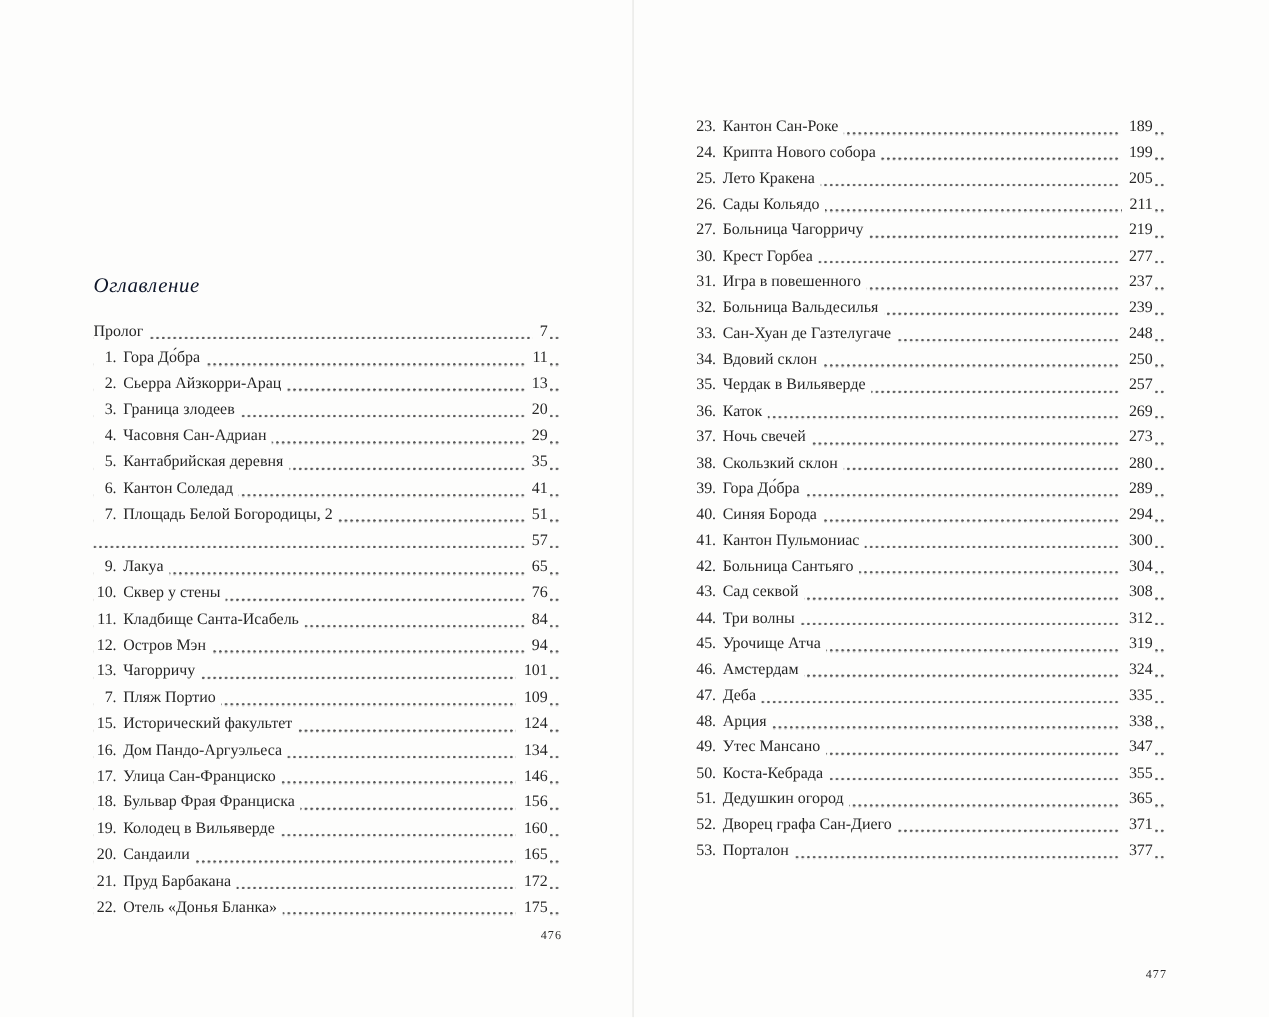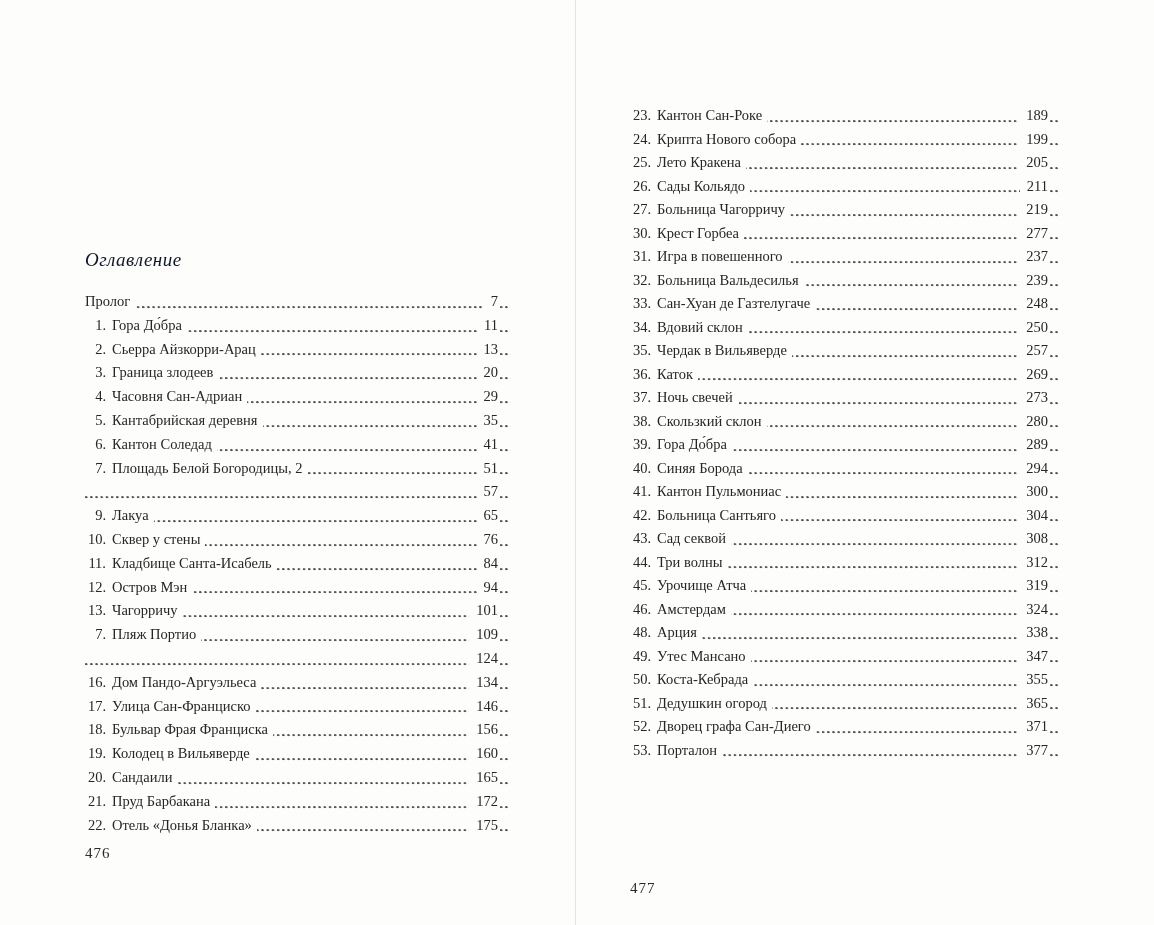--- a/index.html
+++ b/index.html
@@ -65,22 +65,22 @@
     margin-right: 6px;
   }
   .pnum {
     position: absolute;
     right: 13px; top: 0;
     background: var(--paper);
     padding-left: 7px;
   }
   .folio {
     position: absolute;
-    text-align: left;
-    font-size: 15px;
+    text-align: right;
+    font-size: 11px;
     letter-spacing: 1px;
     color: #2a2a2a;
   }
   .folio-left  { left: 85px;  width: 426px; top: 845px; }
   .folio-right { left: 630px; width: 431px; top: 847px; margin-top: 33px; }
 </style>
 </head>
 <body>
 
 <div class="canvas">
@@ -98,21 +98,21 @@
       <div class="entry"><span class="label"><span class="num">5.</span><span class="title">Кантабрийская деревня</span></span><span class="pnum">35</span></div>
       <div class="entry"><span class="label"><span class="num">6.</span><span class="title">Кантон Соледад</span></span><span class="pnum">41</span></div>
       <div class="entry"><span class="label"><span class="num">7.</span><span class="title">Площадь Белой Богородицы, 2</span></span><span class="pnum">51</span></div>
       <div class="entry"><span class="pnum">57</span></div>
       <div class="entry"><span class="label"><span class="num">9.</span><span class="title">Лакуа</span></span><span class="pnum">65</span></div>
       <div class="entry"><span class="label"><span class="num">10.</span><span class="title">Сквер у стены</span></span><span class="pnum">76</span></div>
       <div class="entry"><span class="label"><span class="num">11.</span><span class="title">Кладбище Санта-Исабель</span></span><span class="pnum">84</span></div>
       <div class="entry"><span class="label"><span class="num">12.</span><span class="title">Остров Мэн</span></span><span class="pnum">94</span></div>
       <div class="entry"><span class="label"><span class="num">13.</span><span class="title">Чагорричу</span></span><span class="pnum">101</span></div>
       <div class="entry"><span class="label"><span class="num">7.</span><span class="title">Пляж Портио</span></span><span class="pnum">109</span></div>
-      <div class="entry"><span class="pnum">124</span></div>
+      <div class="entry"><span class="label"><span class="num">15.</span><span class="title">Исторический факультет</span></span><span class="pnum">124</span></div>
       <div class="entry"><span class="label"><span class="num">16.</span><span class="title">Дом Пандо-Аргуэльеса</span></span><span class="pnum">134</span></div>
       <div class="entry"><span class="label"><span class="num">17.</span><span class="title">Улица Сан-Франциско</span></span><span class="pnum">146</span></div>
       <div class="entry"><span class="label"><span class="num">18.</span><span class="title">Бульвар Фрая Франциска</span></span><span class="pnum">156</span></div>
       <div class="entry"><span class="label"><span class="num">19.</span><span class="title">Колодец в Вильяверде</span></span><span class="pnum">160</span></div>
       <div class="entry"><span class="label"><span class="num">20.</span><span class="title">Сандаили</span></span><span class="pnum">165</span></div>
       <div class="entry"><span class="label"><span class="num">21.</span><span class="title">Пруд Барбакана</span></span><span class="pnum">172</span></div>
       <div class="entry"><span class="label"><span class="num">22.</span><span class="title">Отель «Донья Бланка»</span></span><span class="pnum">175</span></div>
     </div>
 
   <div class="folio folio-left">476</div>
@@ -133,20 +133,21 @@
       <div class="entry"><span class="label"><span class="num">37.</span><span class="title">Ночь свечей</span></span><span class="pnum">273</span></div>
       <div class="entry"><span class="label"><span class="num">38.</span><span class="title">Скользкий склон</span></span><span class="pnum">280</span></div>
       <div class="entry"><span class="label"><span class="num">39.</span><span class="title">Гора До́бра</span></span><span class="pnum">289</span></div>
       <div class="entry"><span class="label"><span class="num">40.</span><span class="title">Синяя Борода</span></span><span class="pnum">294</span></div>
       <div class="entry"><span class="label"><span class="num">41.</span><span class="title">Кантон Пульмониас</span></span><span class="pnum">300</span></div>
       <div class="entry"><span class="label"><span class="num">42.</span><span class="title">Больница Сантьяго</span></span><span class="pnum">304</span></div>
       <div class="entry"><span class="label"><span class="num">43.</span><span class="title">Сад секвой</span></span><span class="pnum">308</span></div>
       <div class="entry"><span class="label"><span class="num">44.</span><span class="title">Три волны</span></span><span class="pnum">312</span></div>
       <div class="entry"><span class="label"><span class="num">45.</span><span class="title">Урочище Атча</span></span><span class="pnum">319</span></div>
       <div class="entry"><span class="label"><span class="num">46.</span><span class="title">Амстердам</span></span><span class="pnum">324</span></div>
+      <div class="entry"><span class="label"><span class="num">47.</span><span class="title">Деба</span></span><span class="pnum">335</span></div>
       <div class="entry"><span class="label"><span class="num">48.</span><span class="title">Арция</span></span><span class="pnum">338</span></div>
       <div class="entry"><span class="label"><span class="num">49.</span><span class="title">Утес Мансано</span></span><span class="pnum">347</span></div>
       <div class="entry"><span class="label"><span class="num">50.</span><span class="title">Коста-Кебрада</span></span><span class="pnum">355</span></div>
       <div class="entry"><span class="label"><span class="num">51.</span><span class="title">Дедушкин огород</span></span><span class="pnum">365</span></div>
       <div class="entry"><span class="label"><span class="num">52.</span><span class="title">Дворец графа Сан-Диего</span></span><span class="pnum">371</span></div>
       <div class="entry"><span class="label"><span class="num">53.</span><span class="title">Порталон</span></span><span class="pnum">377</span></div>
     </div>
 
   <div class="folio folio-right">477</div>
 

